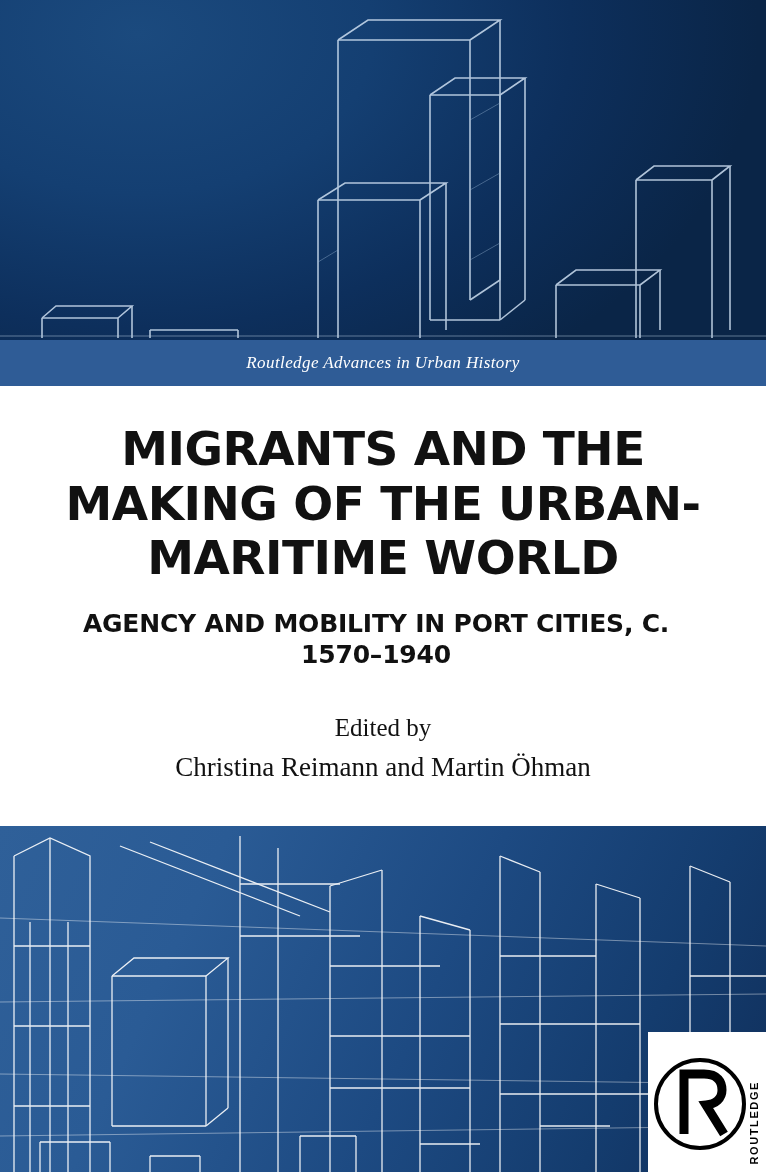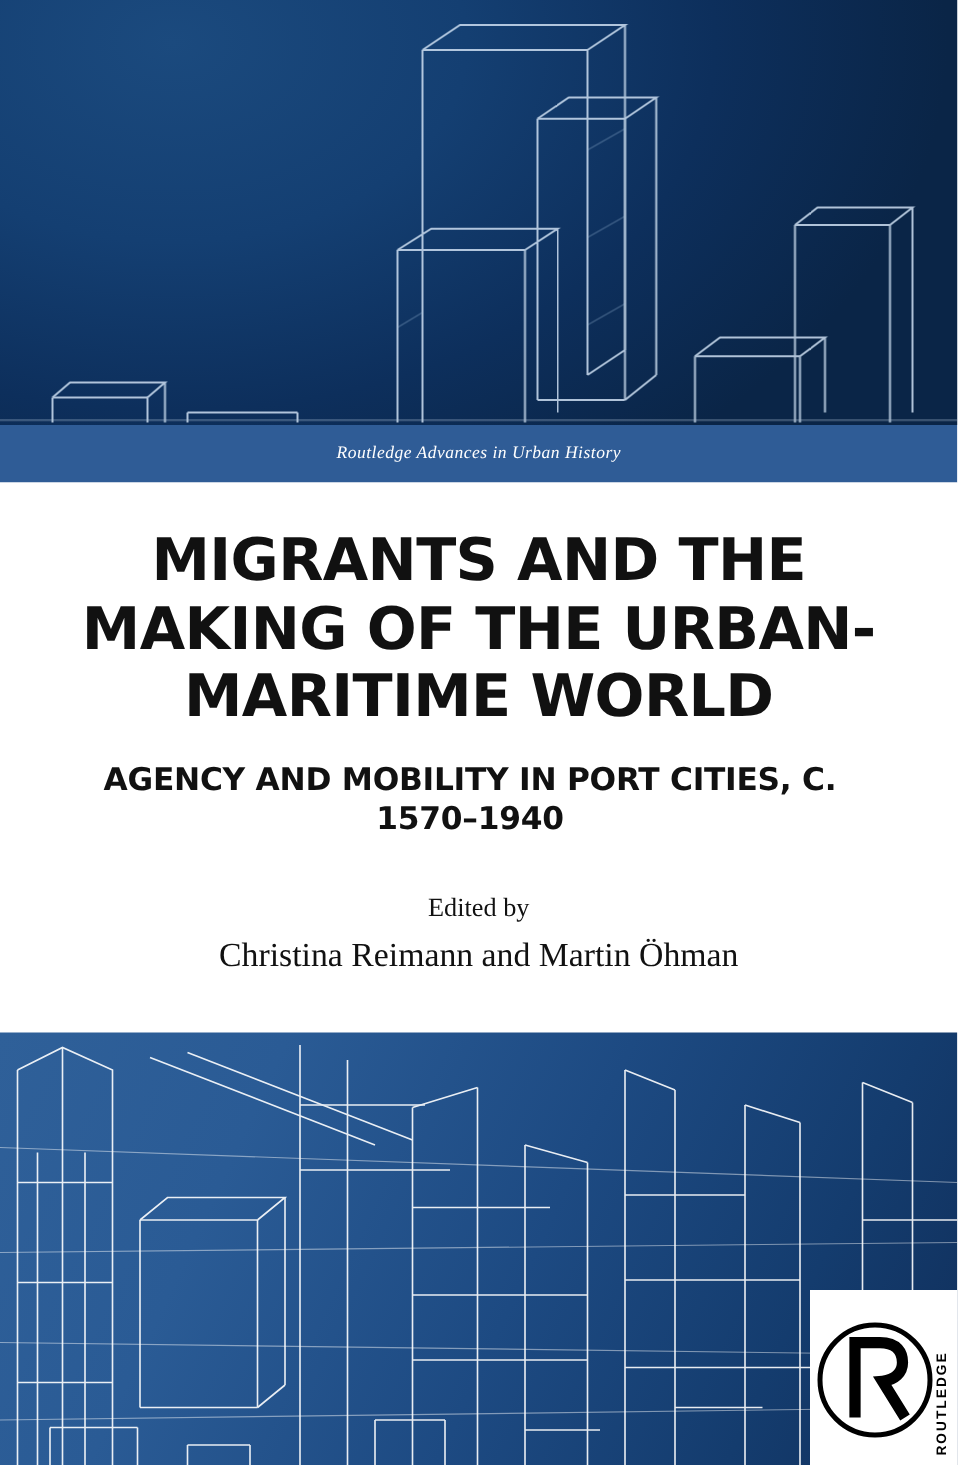--- a/index.html
+++ b/index.html
@@ -41,21 +41,21 @@
     height: 46px;
     background: #2f5c96;
     display: flex;
     align-items: center;
     justify-content: center;
   }
   .series-band .series-text {
     color: #ffffff;
     font-family: "Liberation Serif", serif;
     font-style: italic;
-    font-size: 14px;
+    font-size: 17px;
     letter-spacing: 0.4px;
     white-space: nowrap;
   }
 
   
   .middle {
     position: absolute;
     left: 0;
     top: 386px;
     width: 766px;
@@ -85,21 +85,21 @@
     line-height: 1.24;
     letter-spacing: -0.2px;
     text-transform: uppercase;
   }
   .edited-by {
     margin: 0;
     padding: 44px 0 0 0;
     text-align: center;
     color: #111111;
     font-family: "Liberation Serif", serif;
-    font-size: 21px;
+    font-size: 25px;
   }
   .editors {
     margin: 0;
     padding: 10px 0 0 0;
     text-align: center;
     color: #111111;
     font-family: "Liberation Serif", serif;
     font-size: 27px;
   }
 

